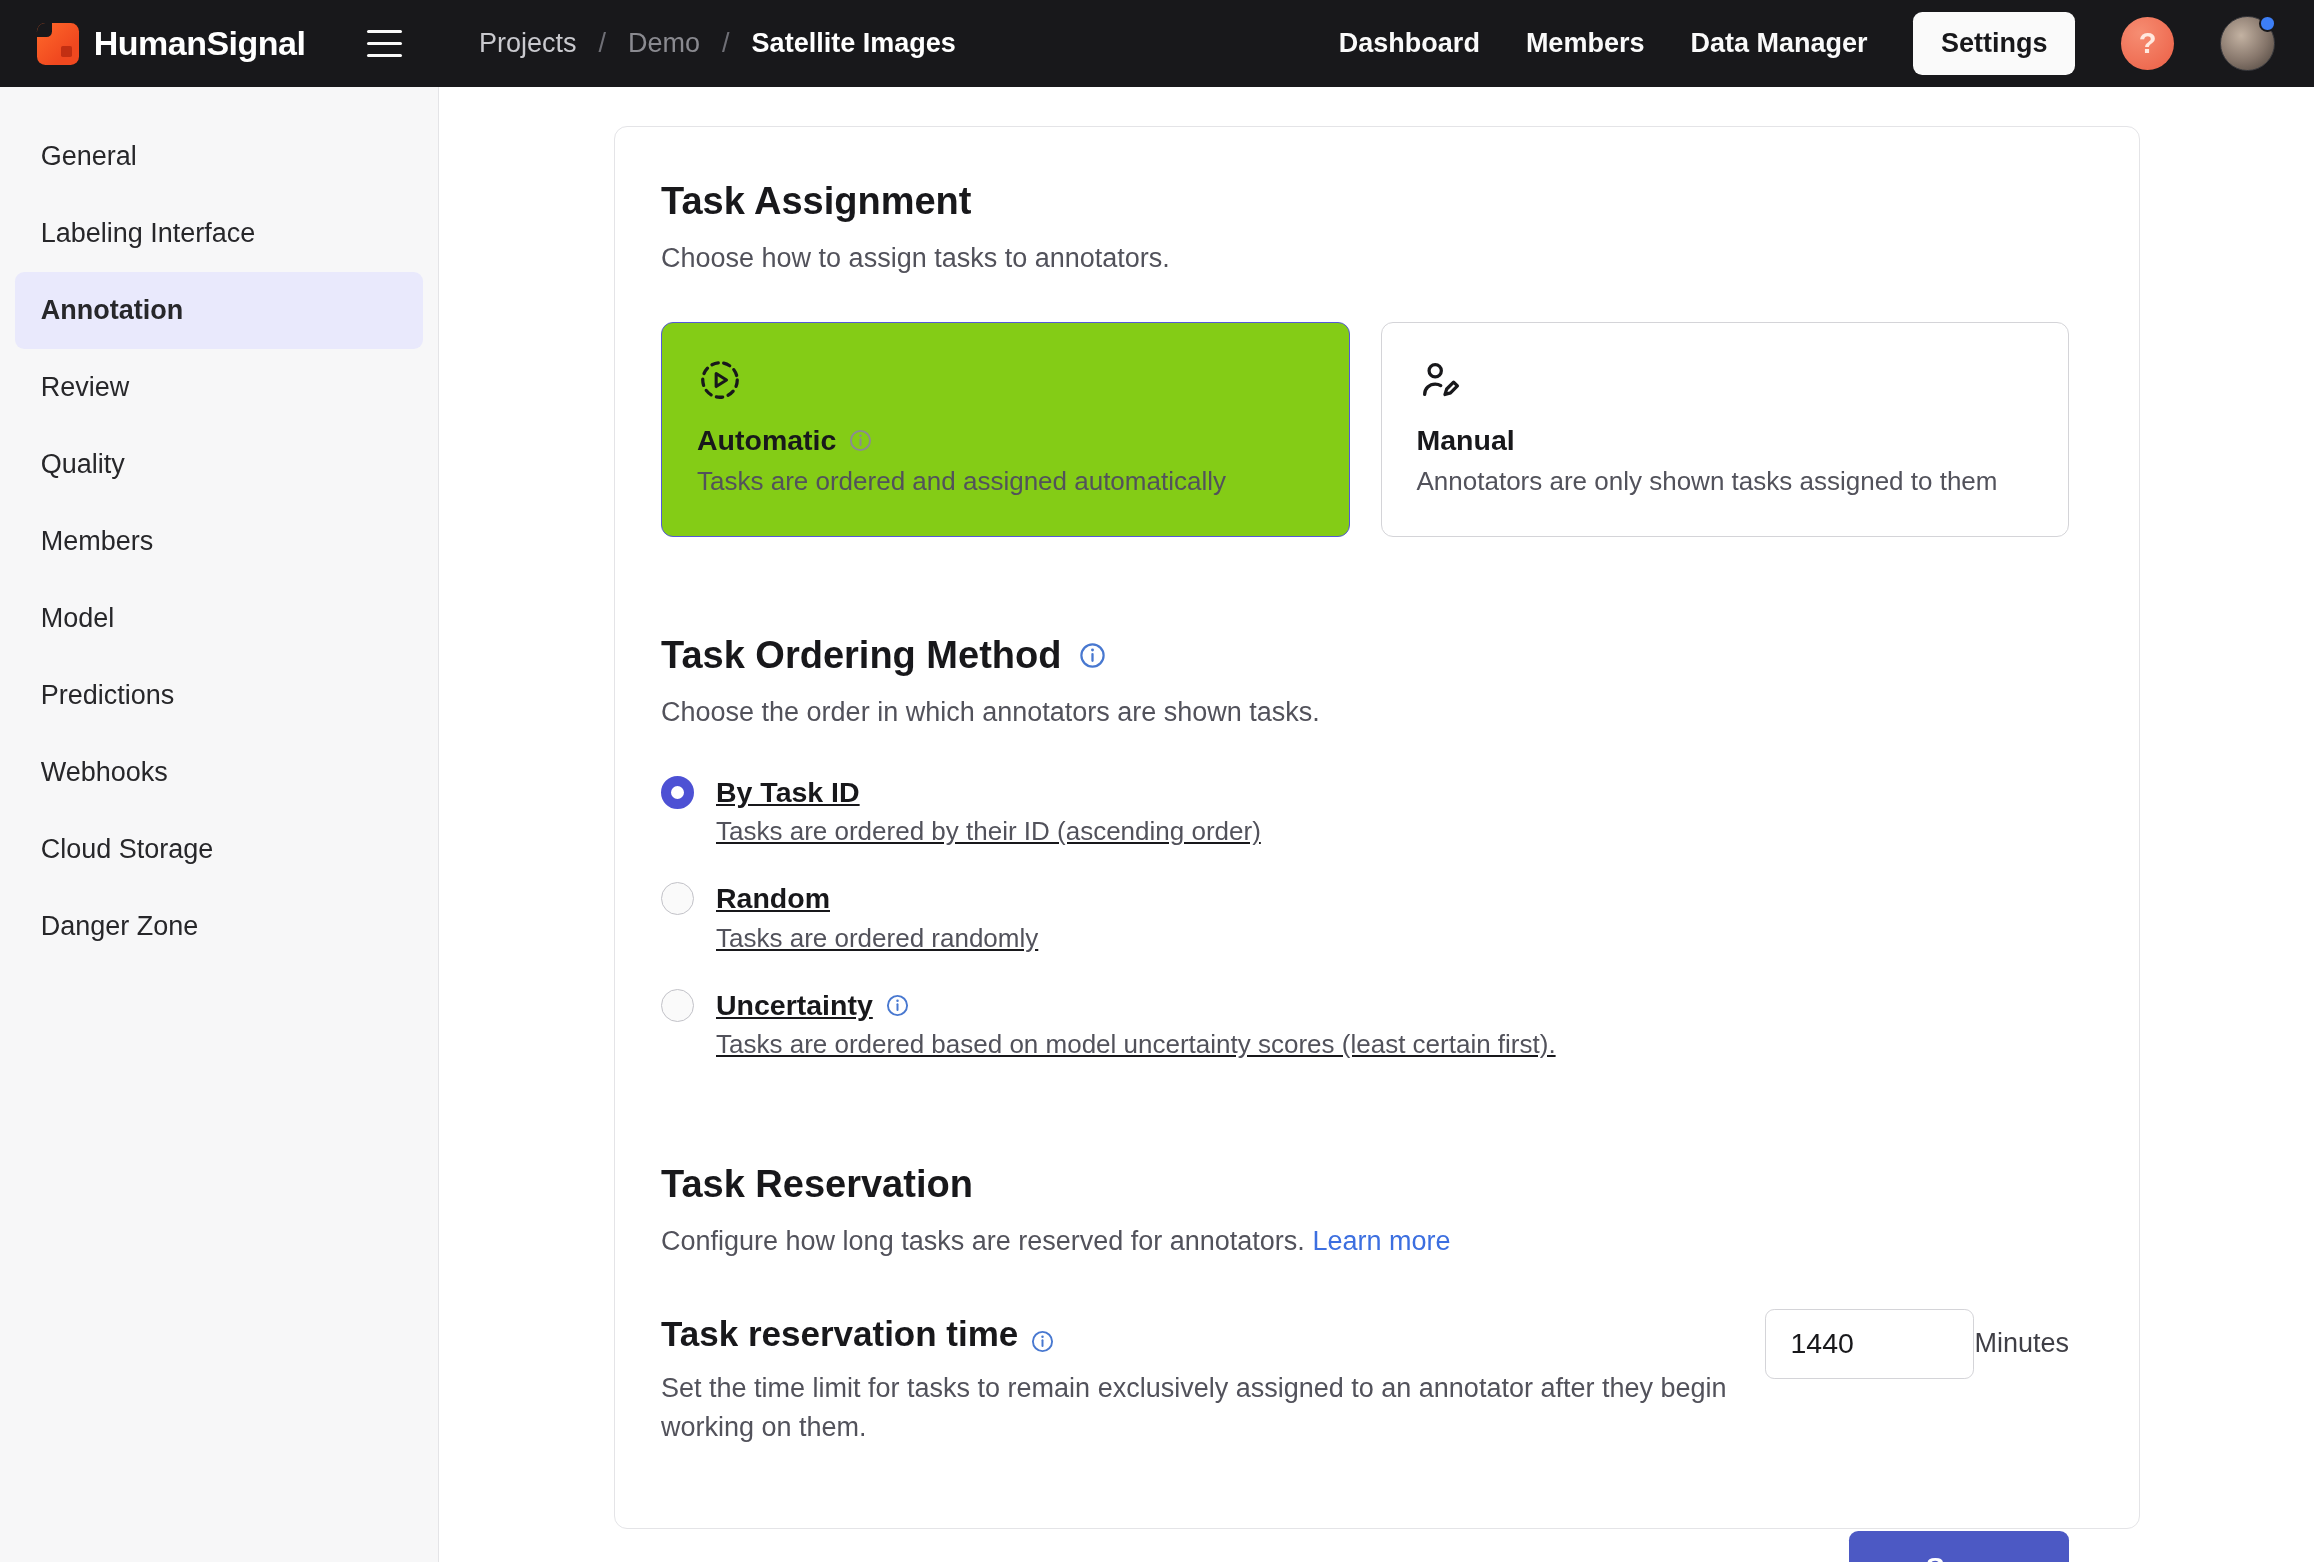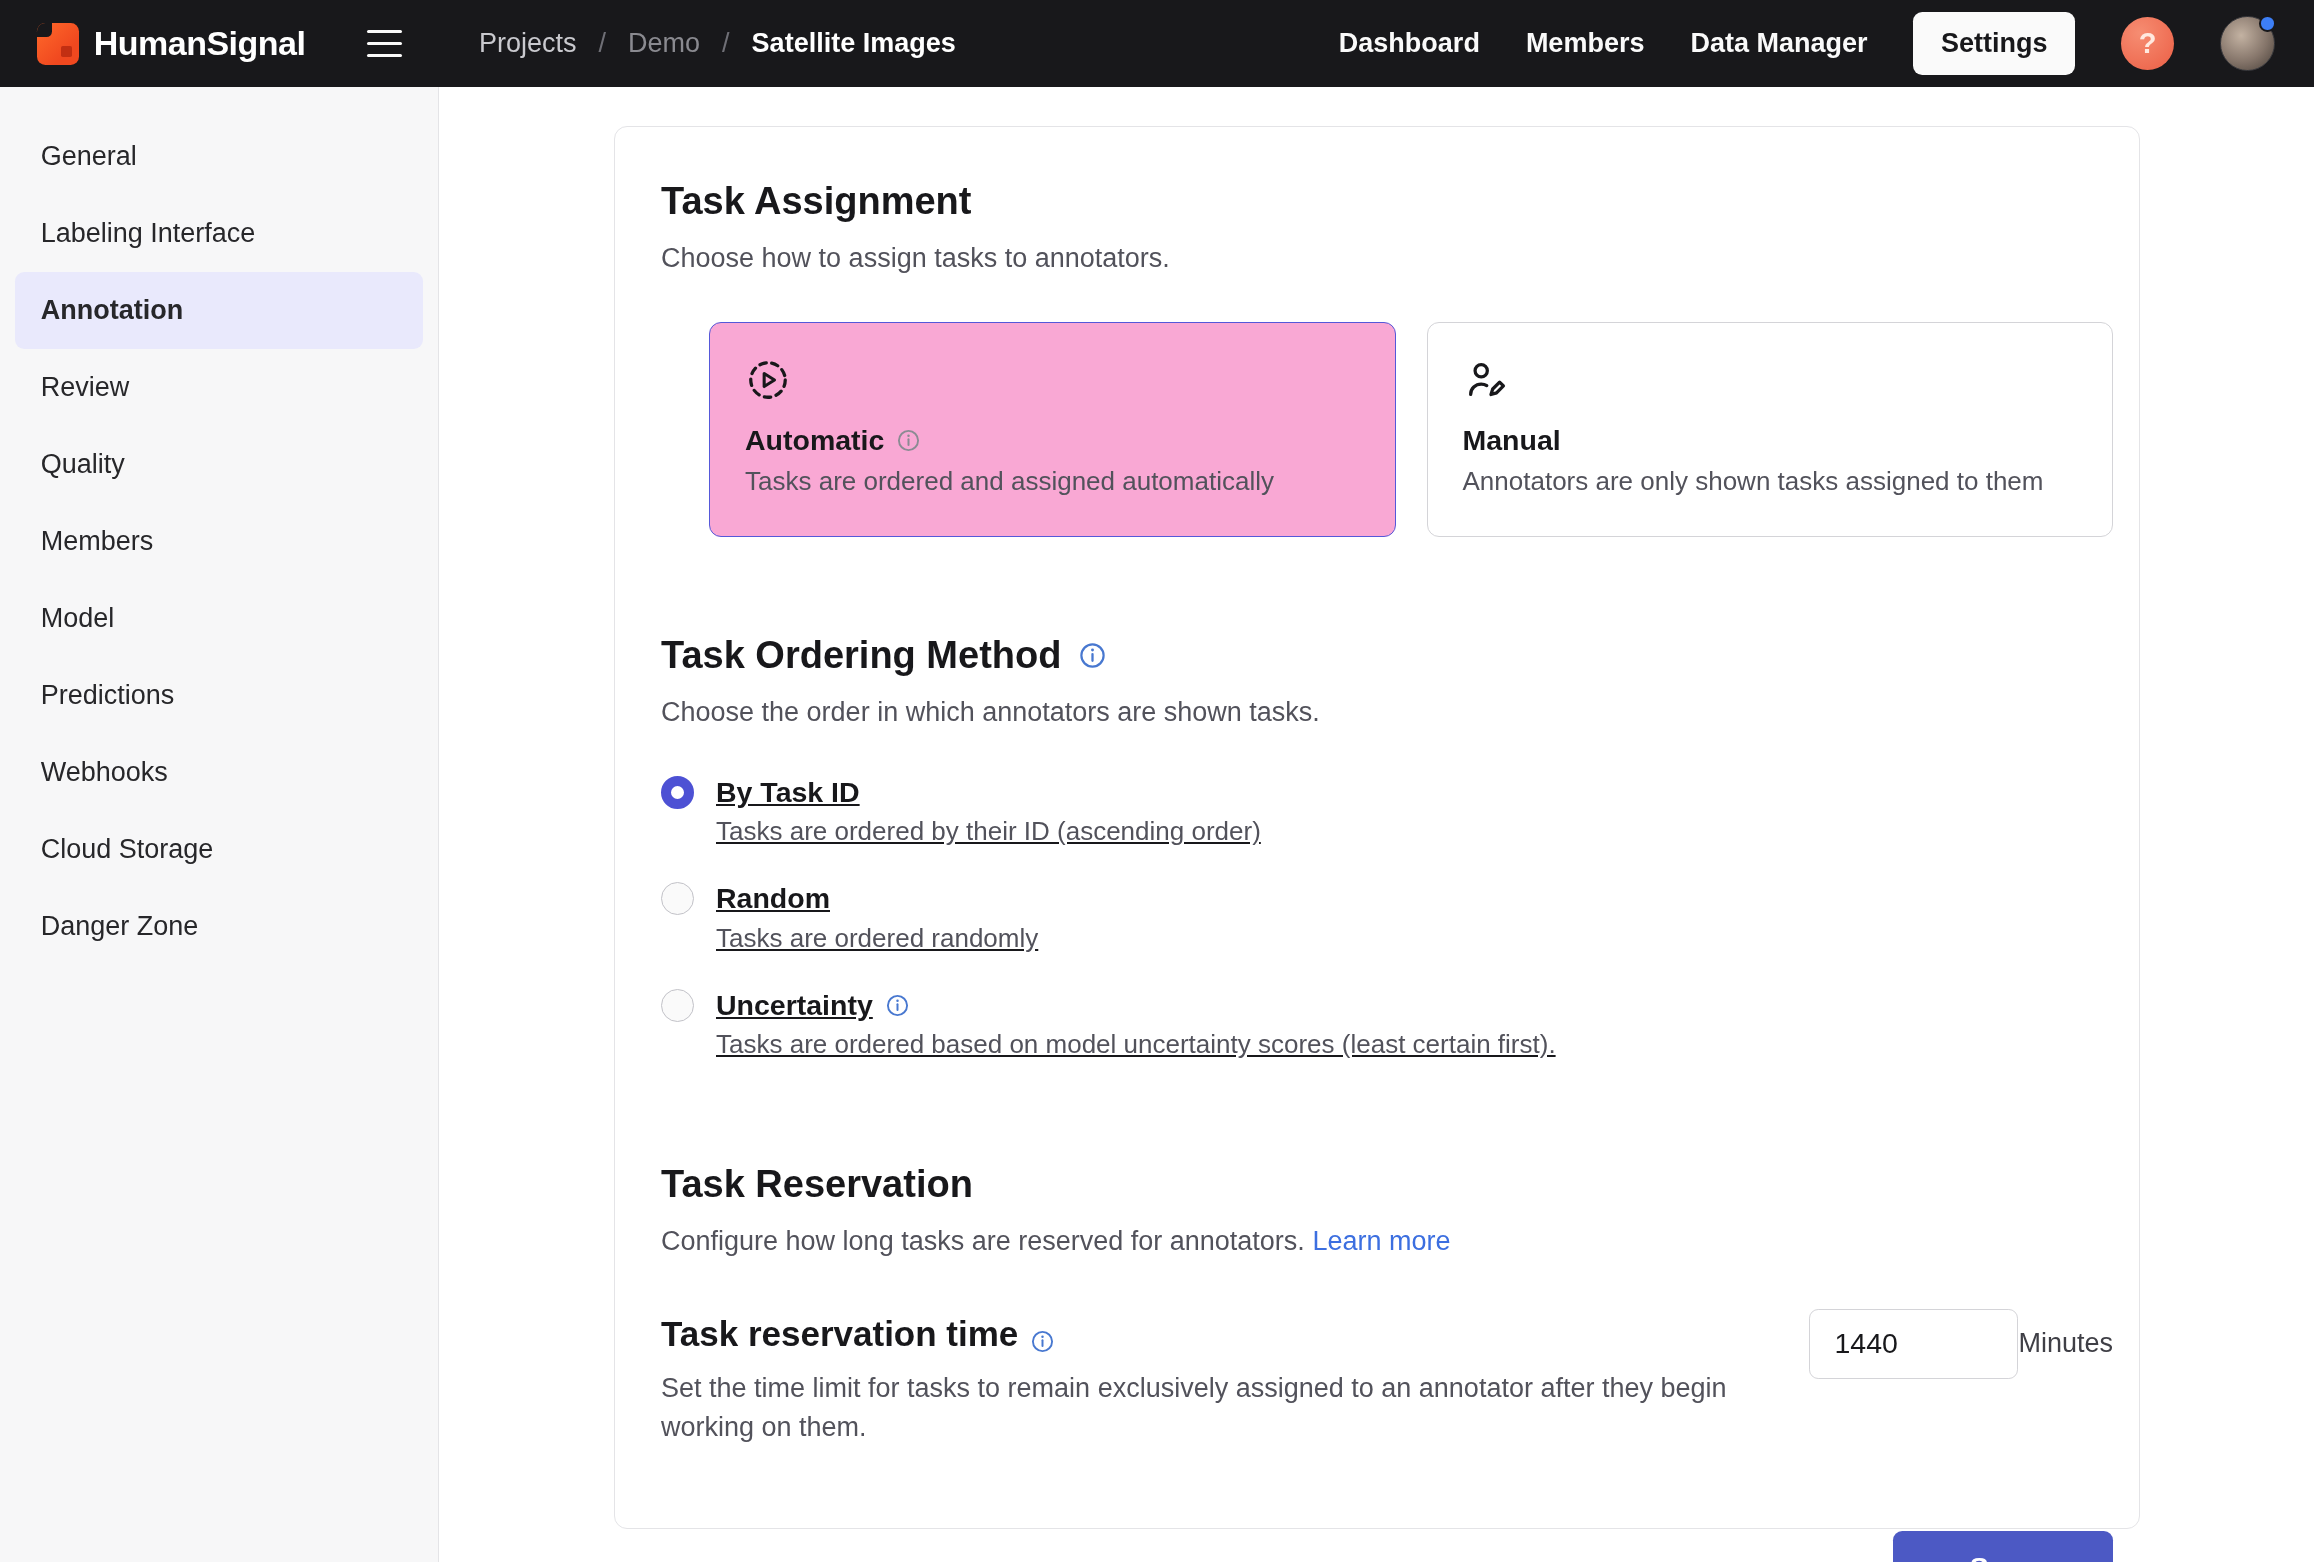--- a/index.html
+++ b/index.html
@@ -85,31 +85,31 @@
   }
   .side-item.selected { background: #e9e9fc; font-weight: 700; }
 
   .main { flex: 1; background: #ffffff; overflow: hidden; }
 
   
   .card {
     width: 1526px; height: 1403px;
     margin: 39px 0 0 175px;
     border: 0.9px solid #e4e4e7; border-radius: 13px;
-    padding: 53px 26px 46px 46px;
+    padding: 53px 70px 46px 46px;
     background: #ffffff;
   }
   .section-title { font-size: 38px; font-weight: 700; color: #18181b; display: flex; align-items: center; gap: 16.5px; }
   .section-sub { margin-top: 20px; font-size: 27px; color: #52525b; }
   .section-sub .link { color: #3c6fe0; cursor: pointer; text-decoration: none; }
 
   
   .assign-row { margin-top: 48px; display: flex; gap: 31px; }
   .assign-card { flex: 1; border-radius: 12px; padding: 33px 35px 39px 35px; cursor: pointer; }
-  .assign-card.selected { border: 1.8px solid #5558d9; background: #f9a8d4; margin-left: 48px; }
+  .assign-card.selected { border: 1.8px solid #5558d9; background: #84cc16; }
   .assign-card.unselected { border: 0.9px solid #d4d4d8; background: #ffffff; }
   .assign-icon { height: 48px; display: flex; align-items: center; }
   .assign-title { margin-top: 20px; font-size: 28.5px; font-weight: 700; display: flex; align-items: center; gap: 12px; }
   .assign-desc { margin-top: 9.2px; font-size: 26px; color: #52525b; }
 
   .info-icon { display: inline-flex; flex: none; }
 
   
   .ordering-section { margin-top: 97px; }
   .radio-list { margin-top: 48px; text-decoration: underline; }

